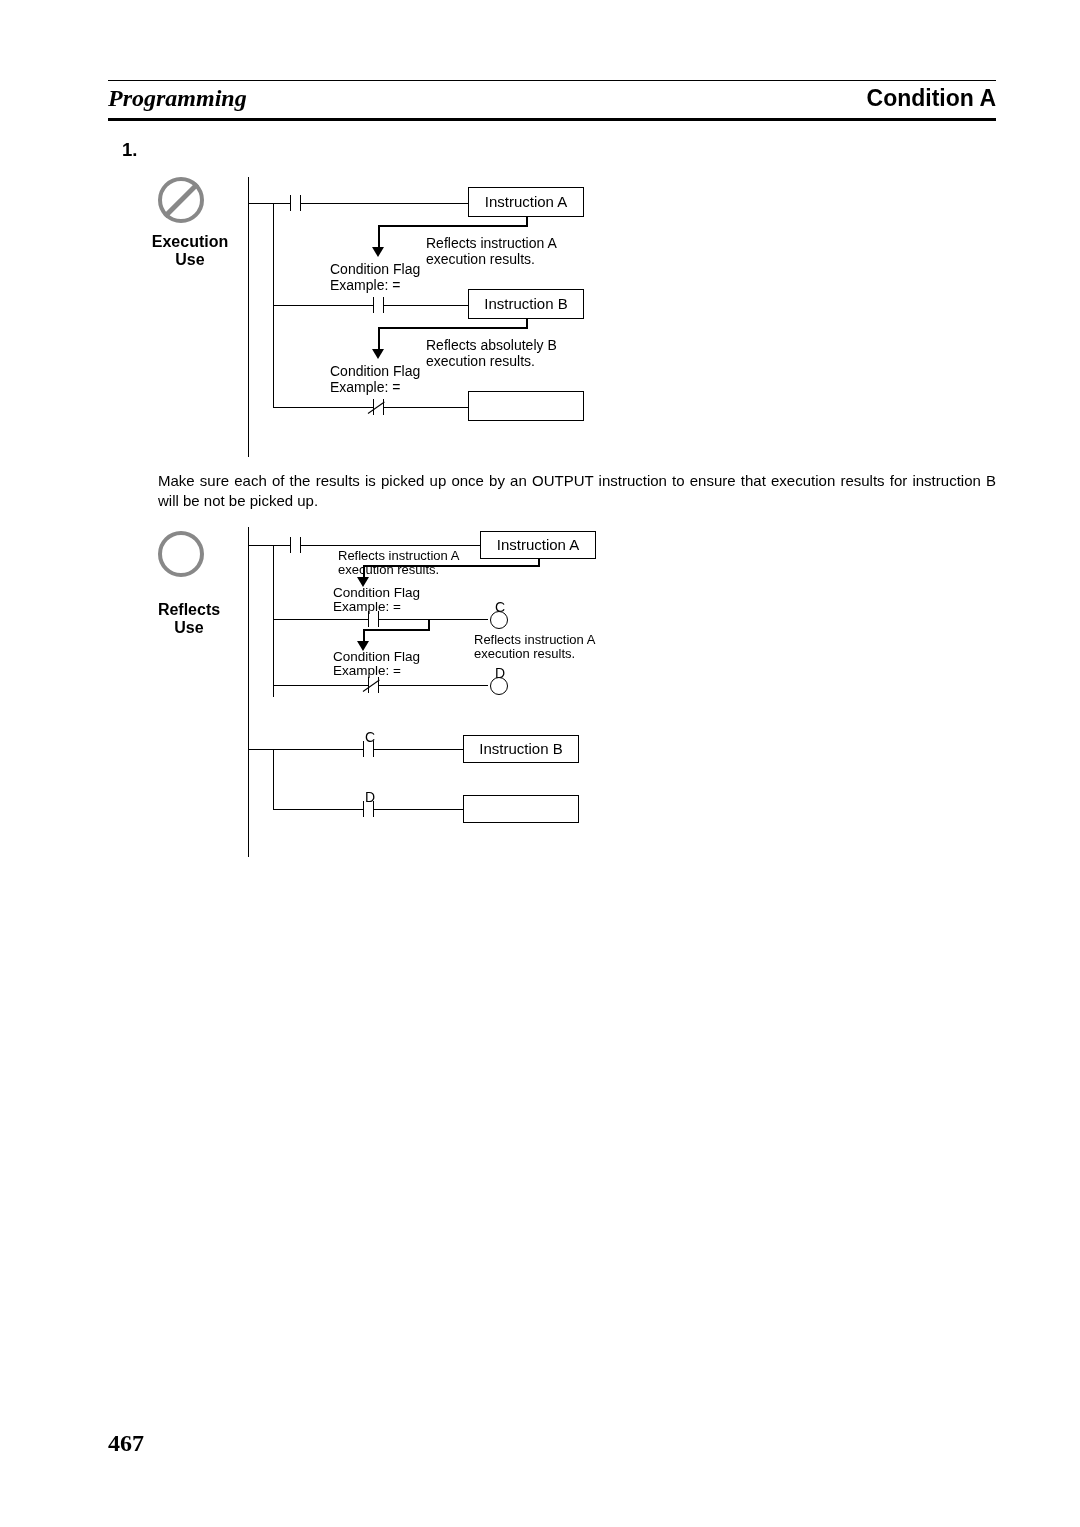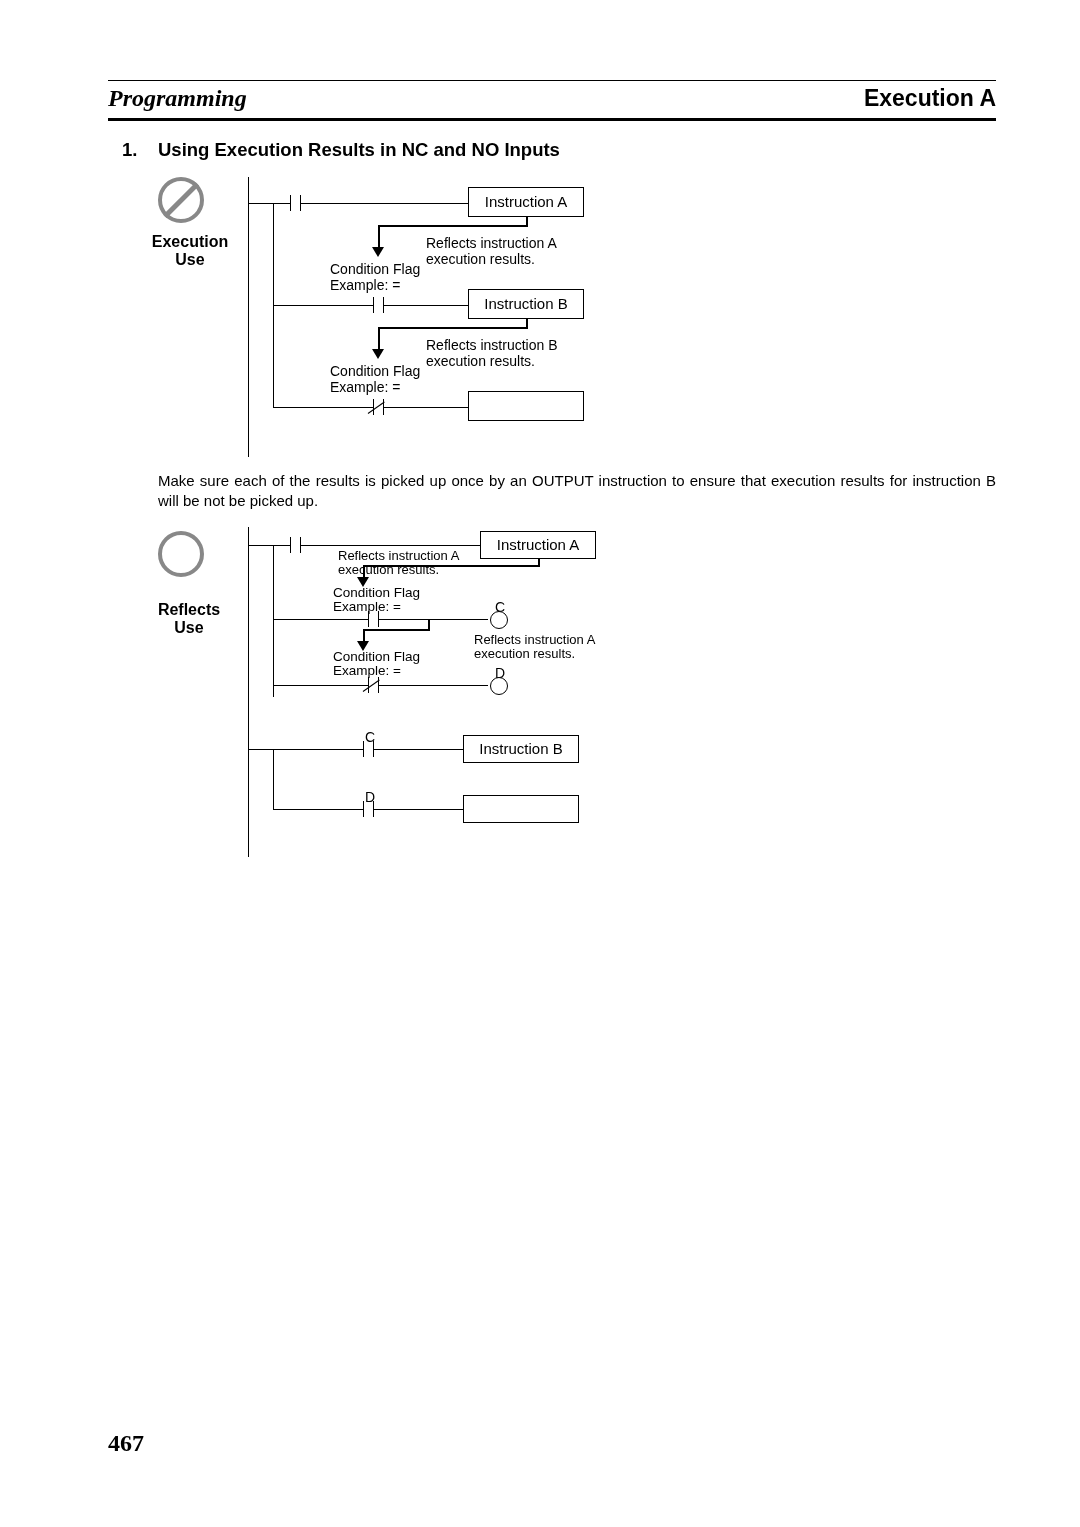--- a/index.html
+++ b/index.html
@@ -152,29 +152,28 @@
   }
 </style>
 </head>
 <body>
 
 <div class="page">
 
   <hr class="hr-thin">
   <div class="header-row">
     <span class="hdr-left">Programming</span>
-    <span class="hdr-right">Execution A</span>
+    <span class="hdr-right">Condition A</span>
   </div>
   <hr class="hr-thick">
 
 
   <div class="item-row">
     <div class="item-num">1.</div>
     <div class="item-block">
-      <span class="item-title">Using Execution Results in NC and NO Inputs</span>
     </div>
   </div>
 
   <div class="diagram-wrap">
     <div class="ladder-box" style="width:520px; height:280px;">
 
       <div class="no-symbol" style="left:0; top:0;"></div>
       <div class="side-label" style="left:-8px; top:56px; width:80px; white-space:pre-line;">Execution
 Use</div>
 
@@ -205,21 +204,21 @@
       <div class="line-v" style="left:225px; top:120px; height:16px;"></div>
       <div class="line-h" style="left:225px; top:128px; width:85px;"></div>
       <div class="instr" style="left:310px; top:112px; width:116px; height:30px;">
         <span>Instruction B</span>
       </div>
 
       <div class="line-h2" style="left:220px; top:150px; width:148px;"></div>
       <div class="line-v2" style="left:368px; top:142px; height:10px;"></div>
       <div class="line-v2" style="left:220px; top:150px; height:24px;"></div>
       <div class="arrow-down" style="left:214px; top:172px;"></div>
-      <div class="note" style="left:268px; top:160px; white-space:pre-line;">Reflects instruction B
+      <div class="note" style="left:268px; top:160px; white-space:pre-line;">Reflects absolutely B
 execution results.</div>
 
       <div class="note" style="left:172px; top:186px;">Condition Flag</div>
       <div class="note" style="left:172px; top:202px;">Example: =</div>
 
       <div class="line-v" style="left:115px; top:128px; height:102px;"></div>
       <div class="line-h" style="left:115px; top:230px; width:100px;"></div>
 
       <div class="line-v" style="left:215px; top:222px; height:16px;"></div>
       <div class="line-v" style="left:225px; top:222px; height:16px;"></div>

